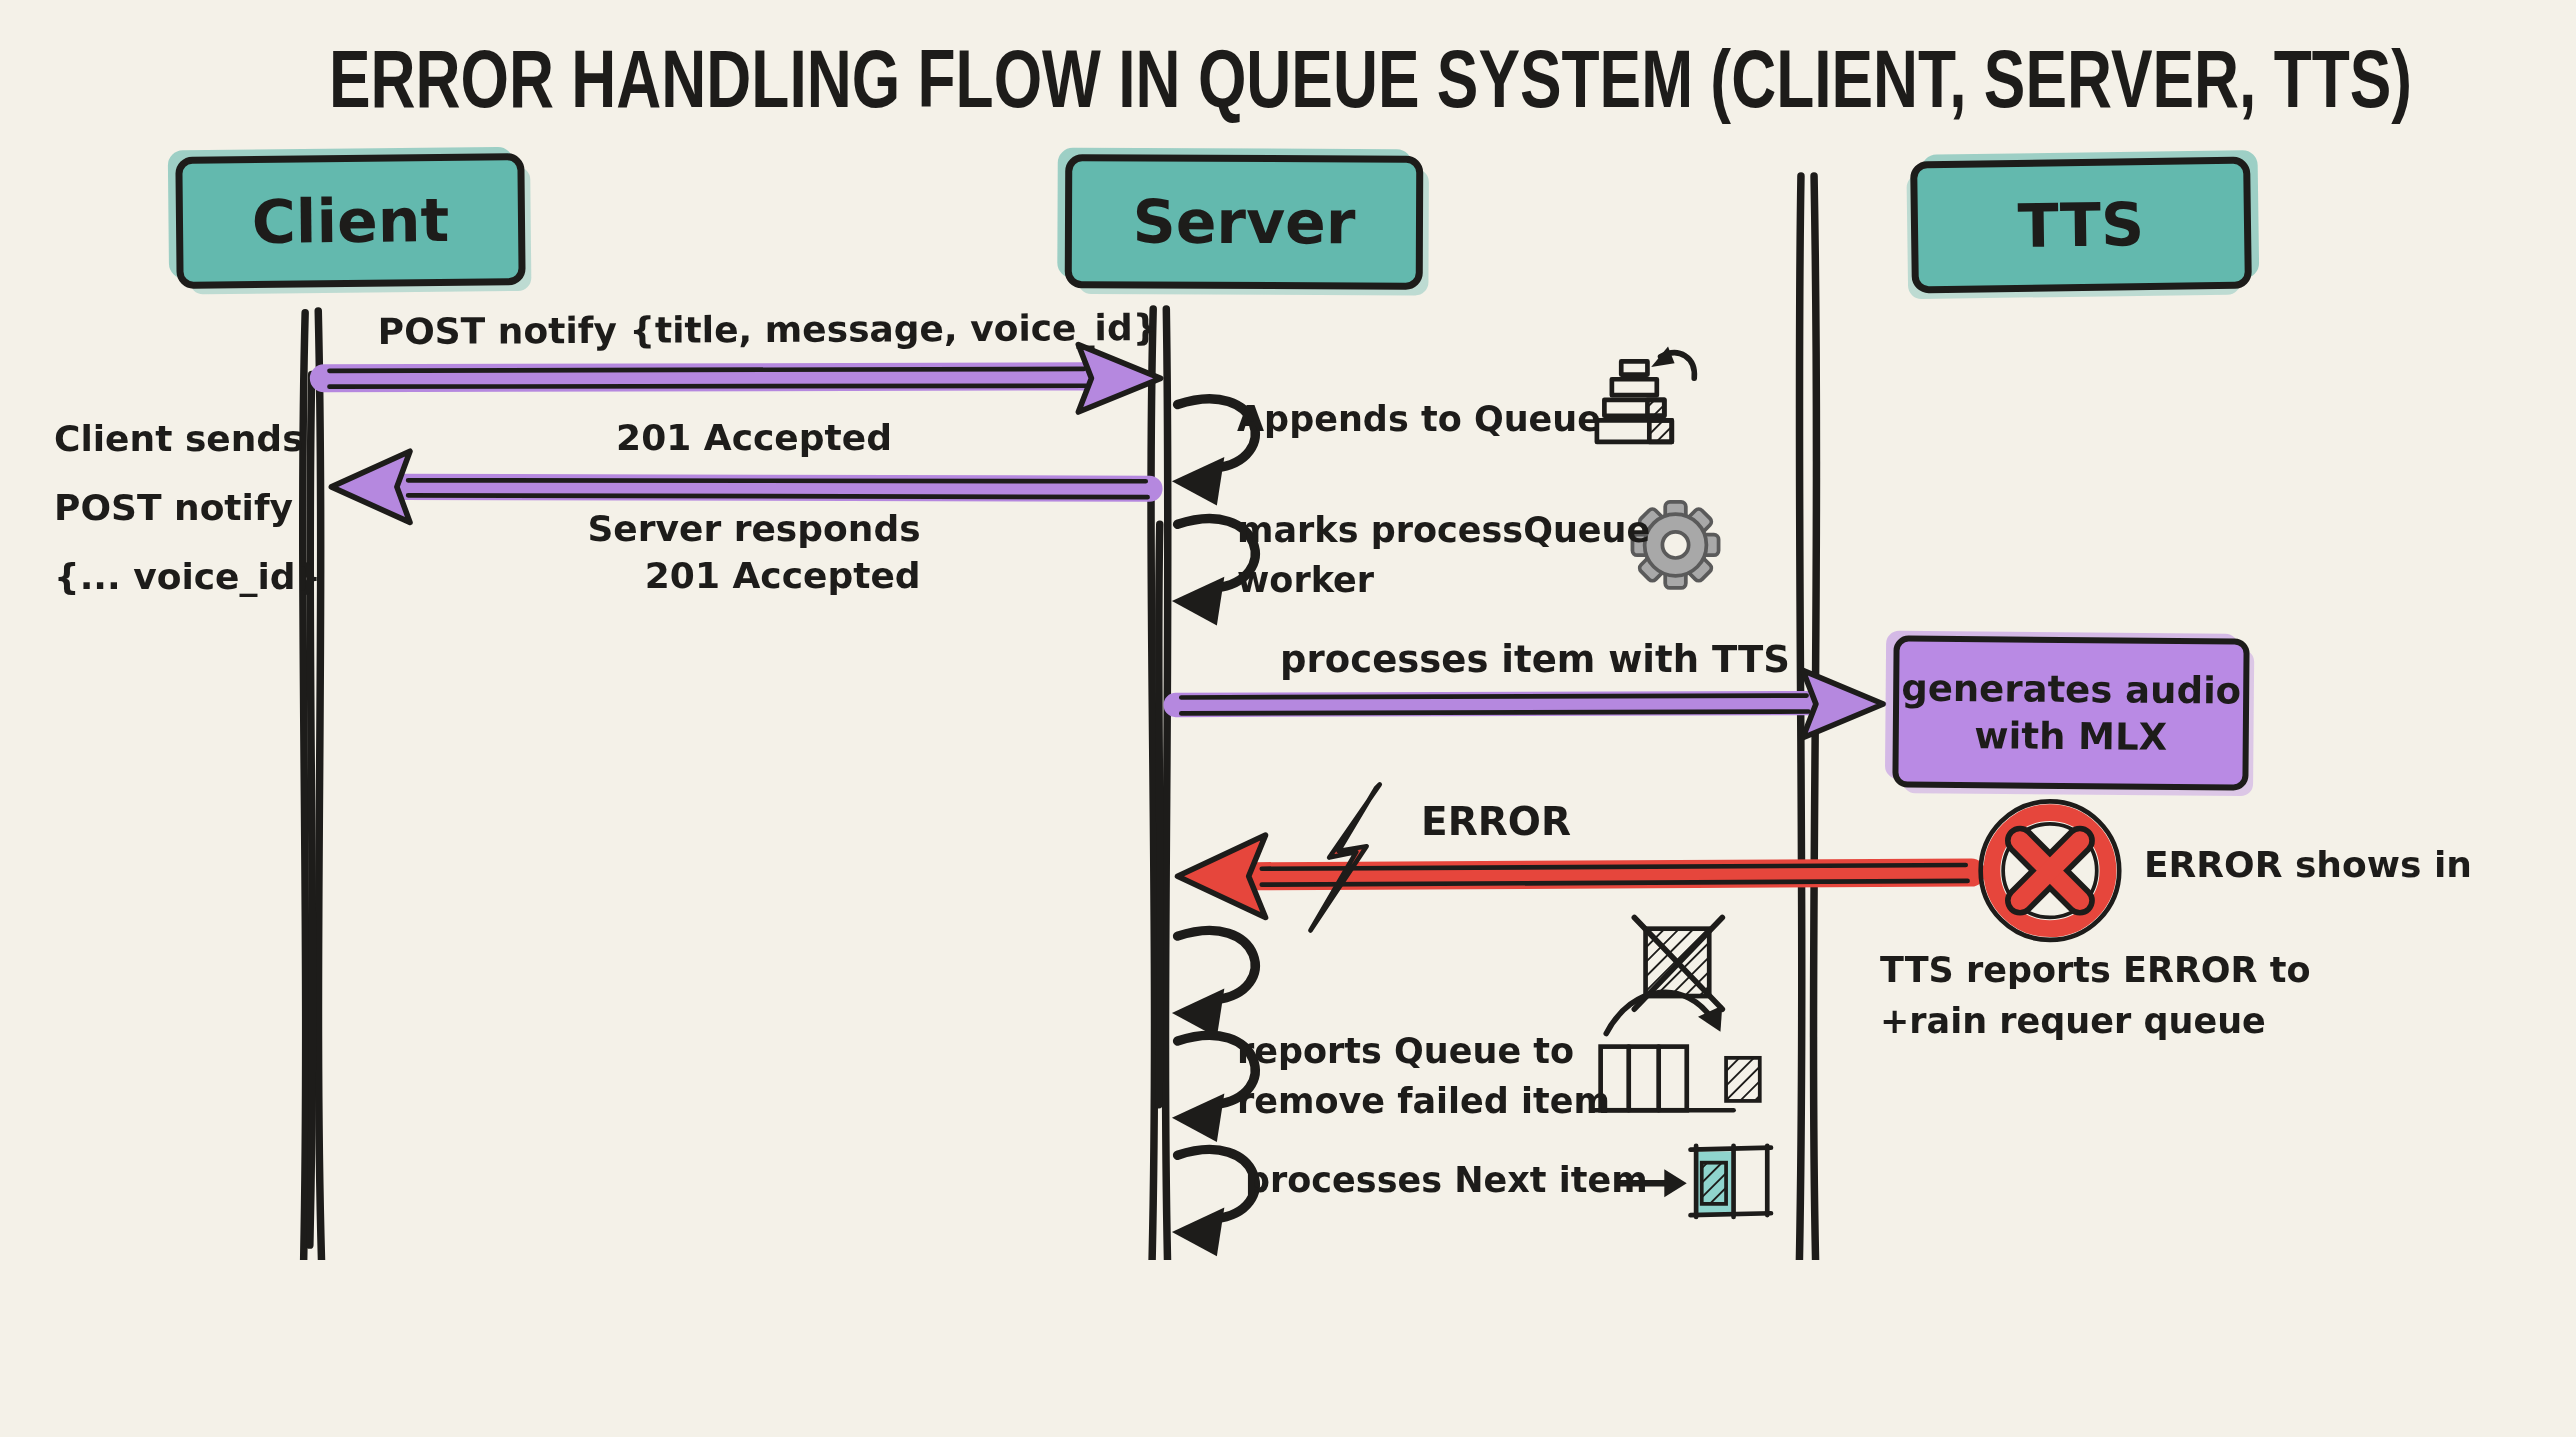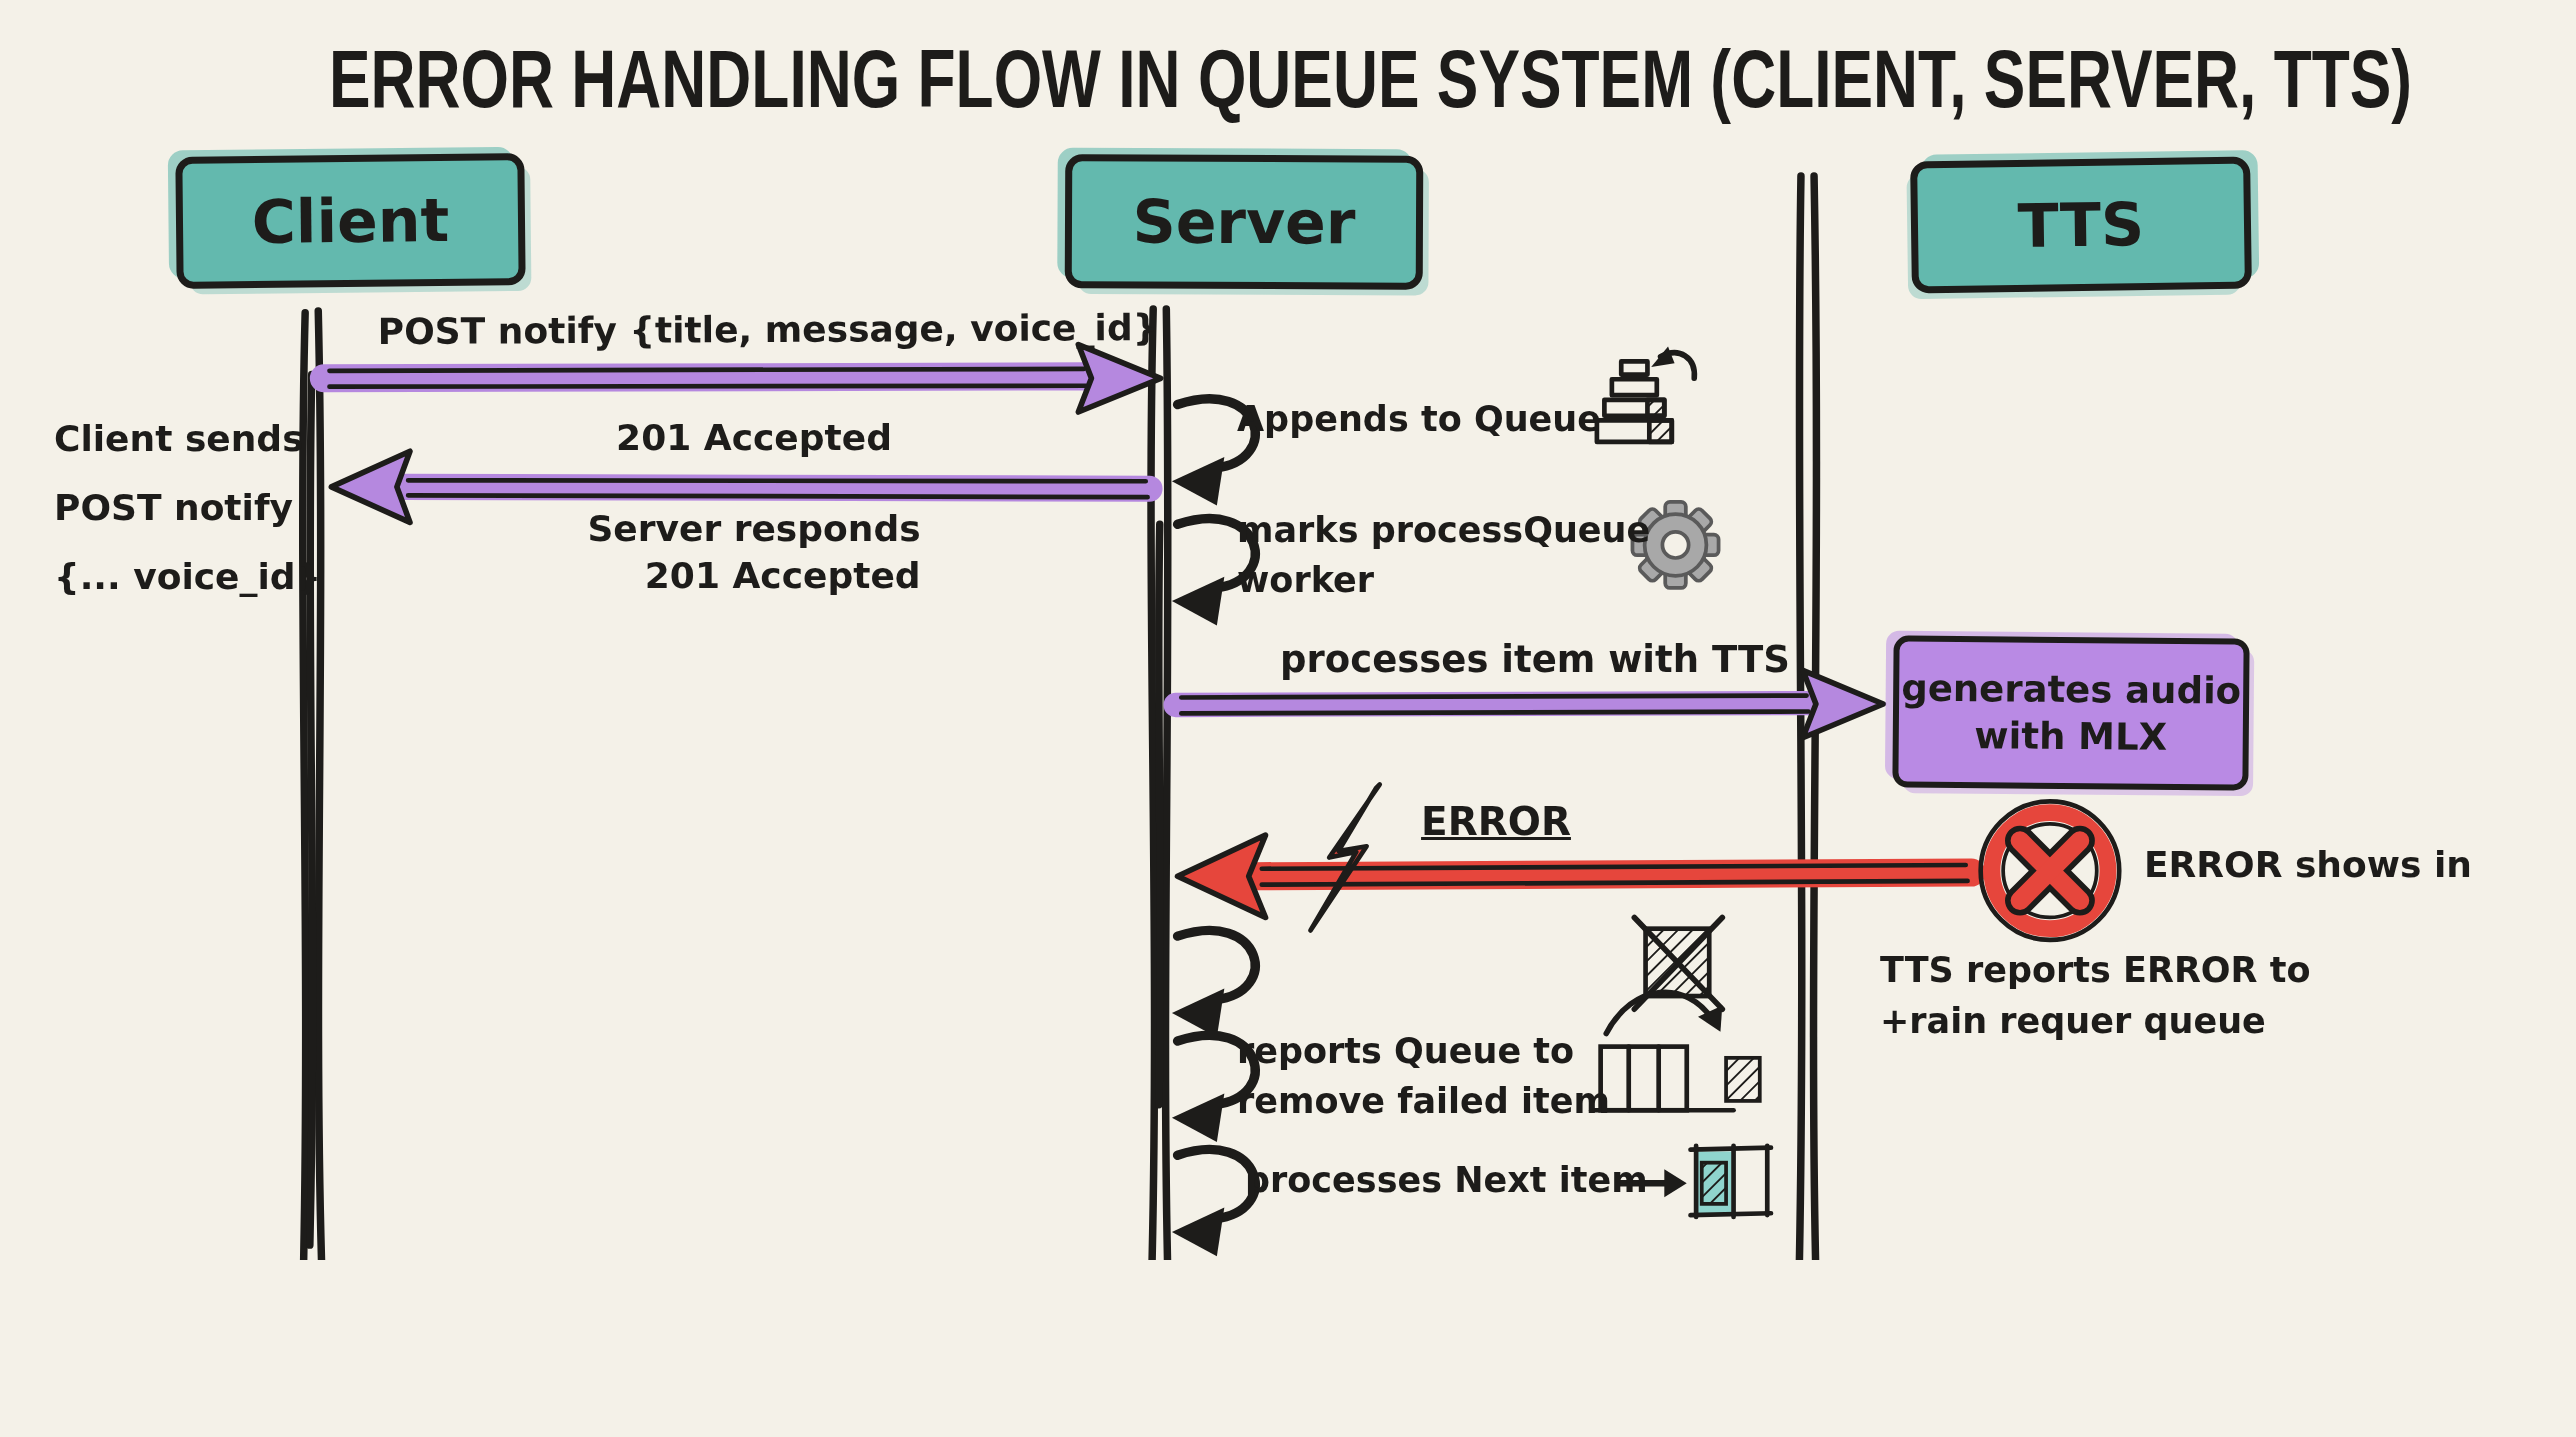--- a/index.html
+++ b/index.html
@@ -29,21 +29,21 @@
   .lbl{position:absolute;font-weight:700;white-space:nowrap;}
   .ctr{transform:translateX(-50%);}
   .ln{display:block;}
   #post-label{left:768px;top:309px;font-size:36px;transform:translateX(-50%) rotate(-0.3deg);}
   #accepted-label{left:754px;top:417px;font-size:36px;}
   #server-responds{left:754px;top:505px;font-size:36px;line-height:47px;text-align:right;}
   #client-note{left:54px;top:404px;font-size:36px;line-height:69px;}
   #appends-label{left:1237px;top:399px;font-size:35px;}
   #starts-note{left:1237px;top:505px;font-size:35px;line-height:50px;}
   #processes-label{left:1535px;top:638px;font-size:37px;}
-  #error-label{left:1496px;top:799px;font-size:39px;text-decoration:underline;}
+  #error-label{left:1496px;top:799px;font-size:39px;}
   #error-shows{left:2144px;top:844px;font-size:36px;}
   #tts-reports{left:1880px;top:945px;font-size:35px;line-height:51px;}
   #marks-label{left:1237px;top:938px;font-size:35px;}
   #shifts-note{left:1237px;top:1026px;font-size:35px;line-height:50px;}
   #next-note{left:1245px;top:1155px;font-size:35px;line-height:50px;}
   #time-label{left:1222px;top:1359px;}
   #time-label span{display:inline-block;font-family:"Liberation Sans",sans-serif;font-weight:800;
                    font-size:67px;transform:scaleX(0.68);}
 </style>
 </head>

